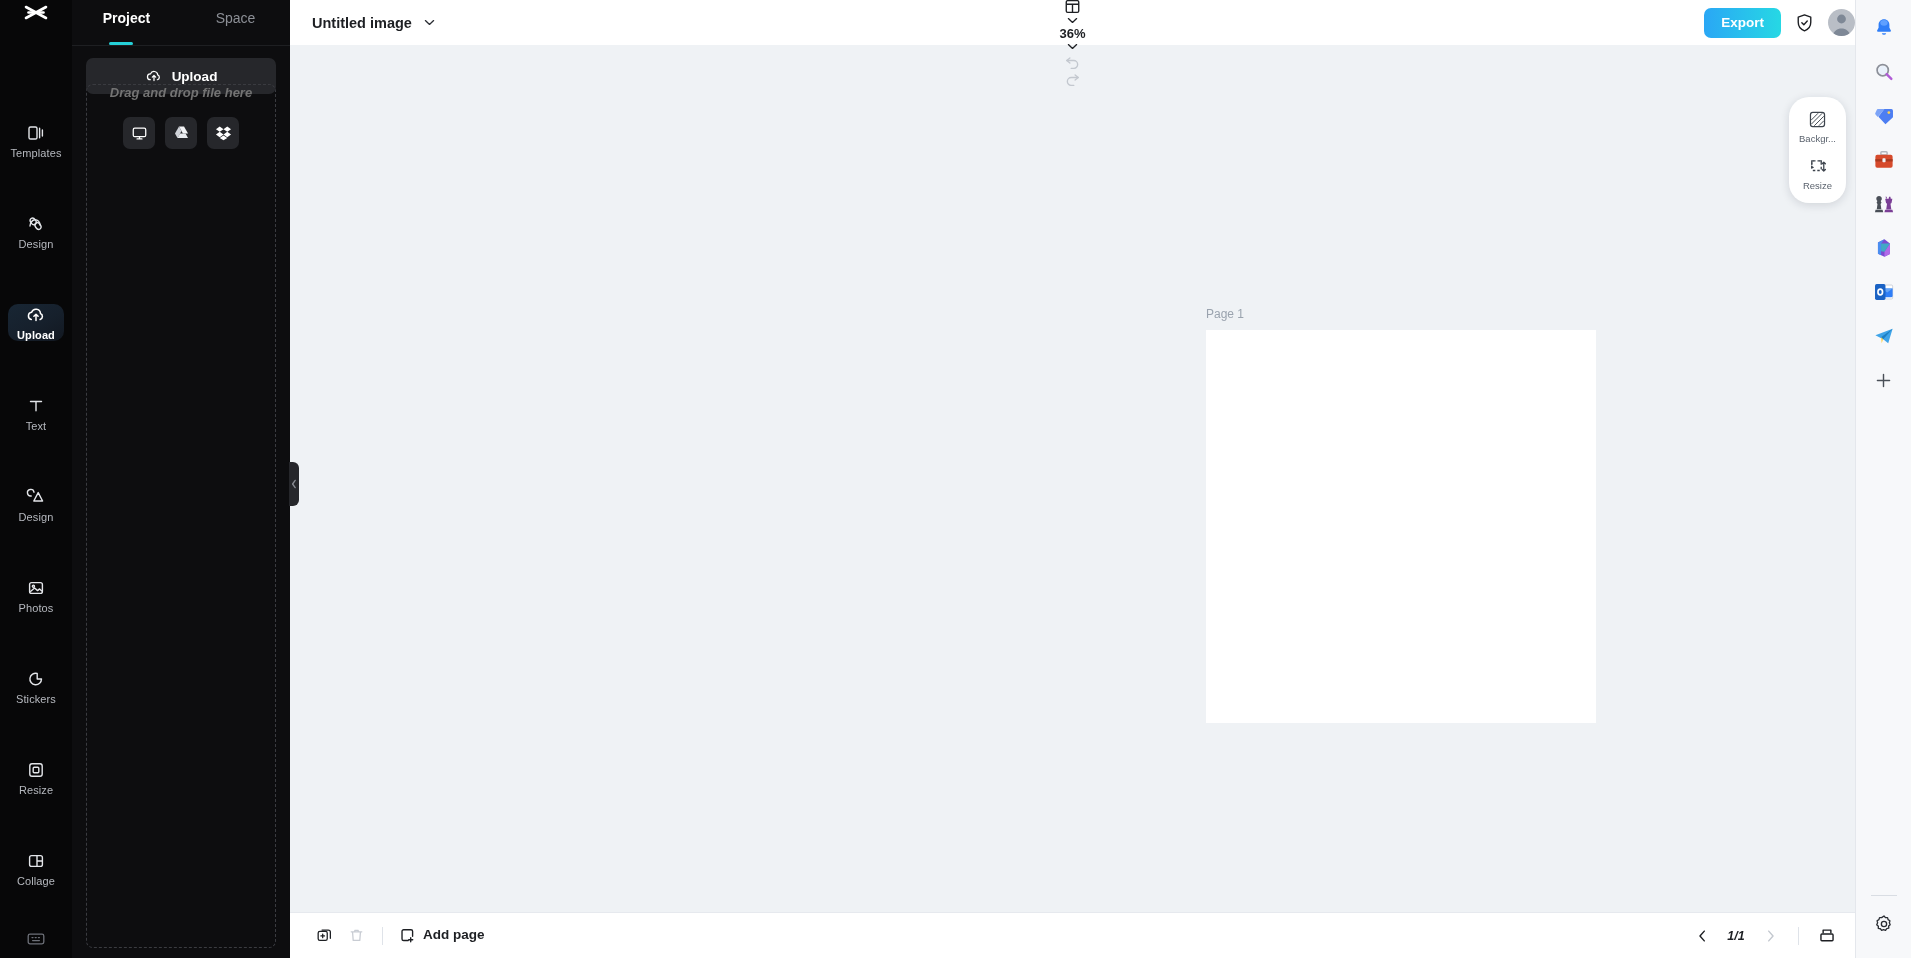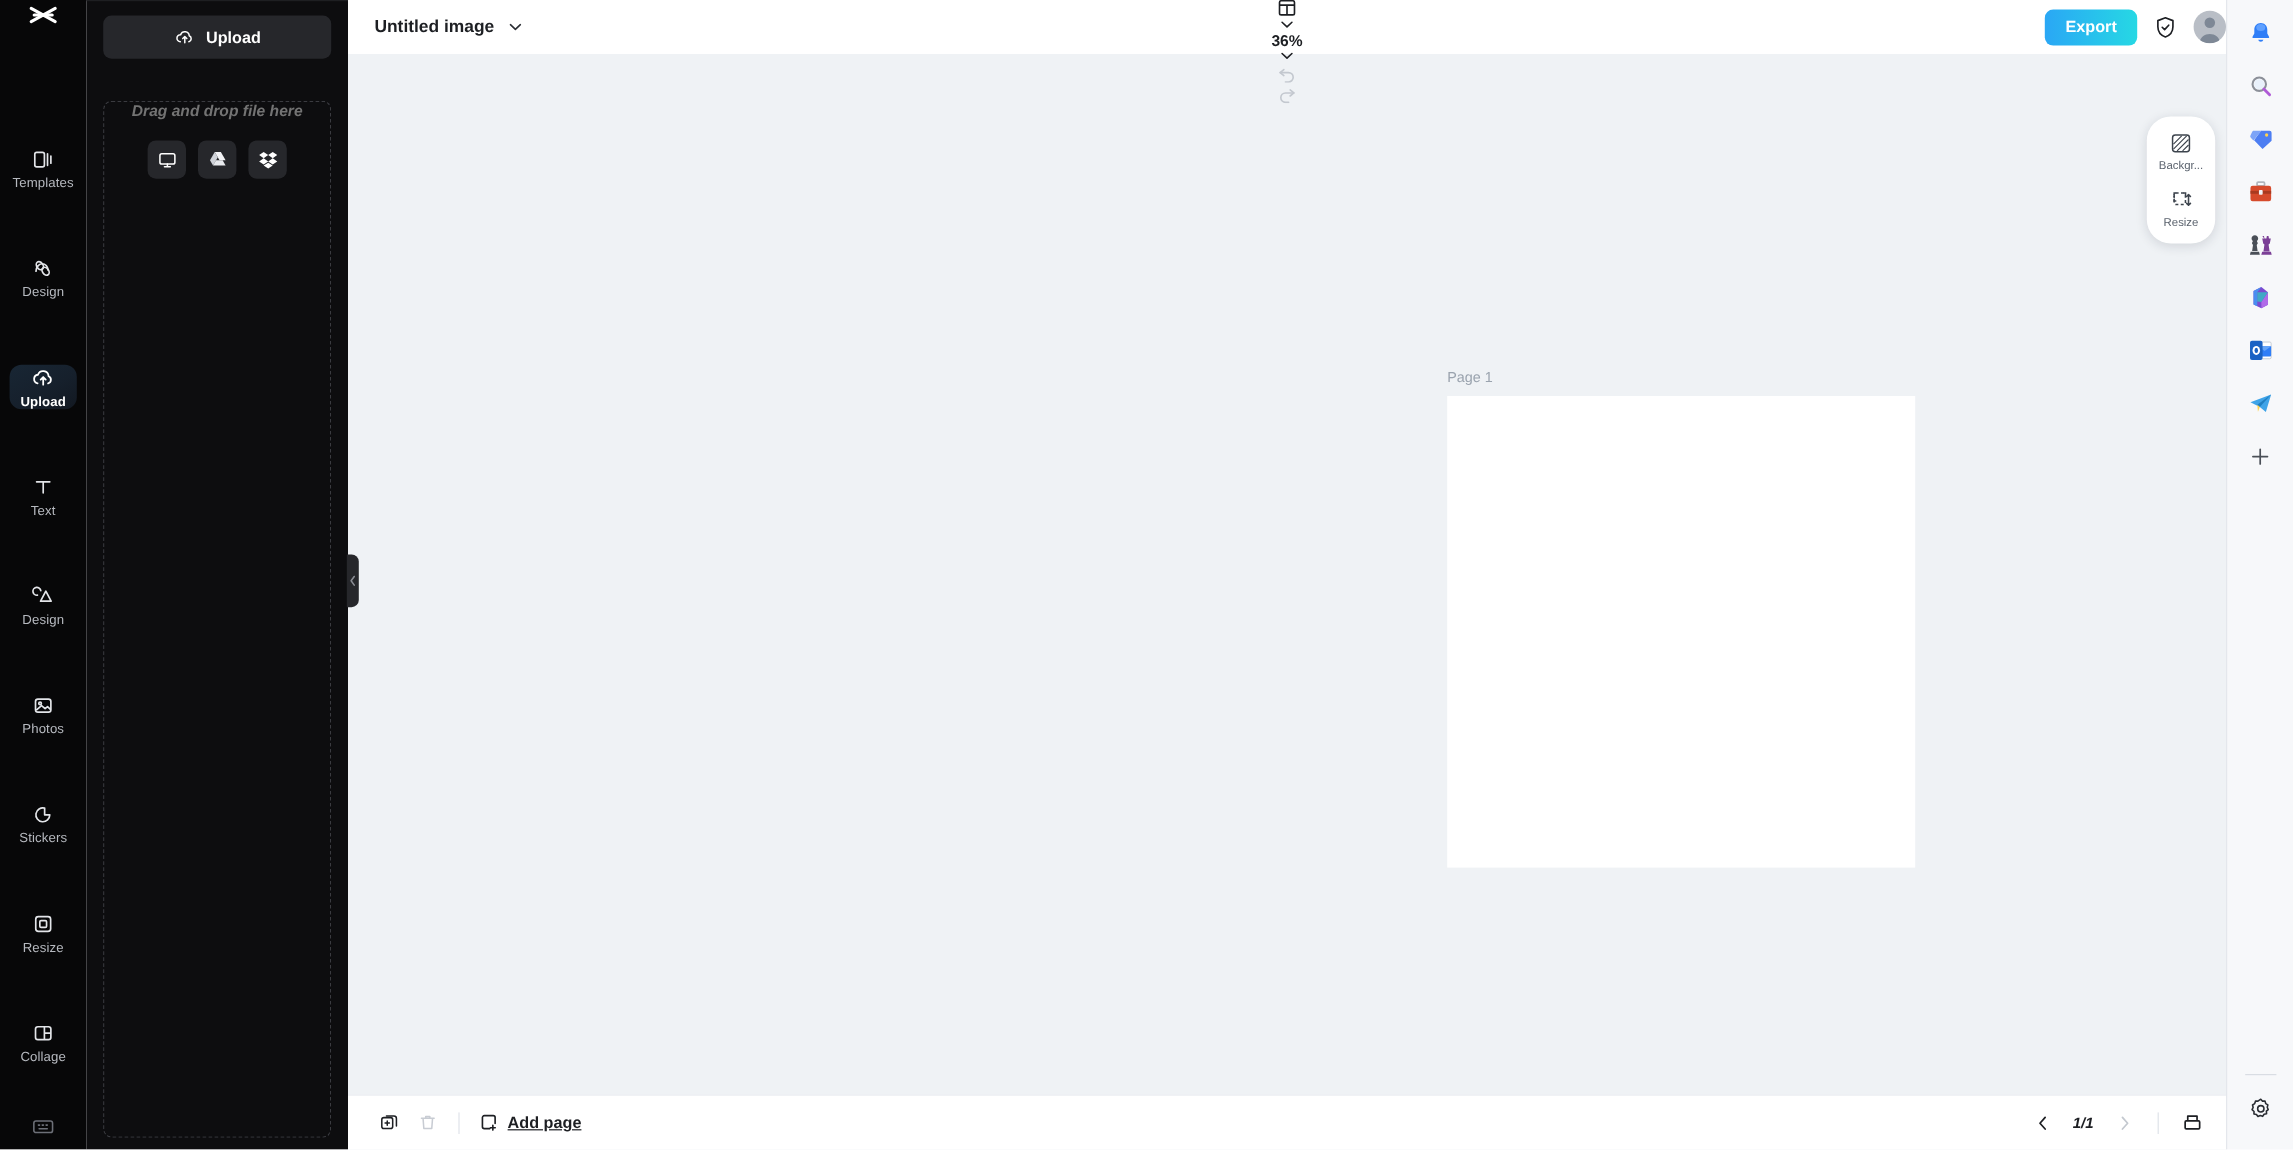--- a/index.html
+++ b/index.html
@@ -175,22 +175,22 @@
     border-top: 1px solid #e6e9ee;
     display: flex; align-items: center; position: relative;
   }
   .bb-left { display: flex; align-items: center; gap: 4px; padding-left: 20px; }
   .bb-btn {
     width: 28px; height: 28px; border-radius: 6px;
     display: flex; align-items: center; justify-content: center; cursor: pointer;
   }
   .bb-sep { width: 1px; height: 18px; background: #dfe3e9; margin: 0 8px; }
   .bb-addpage {
-    display: flex; align-items: center; gap: 7px; cursor: pointer;
-    font-size: 13.5px; color: #1d1f23; font-weight: 700; margin-left: 4px; text-decoration: underline;
+    display: flex; align-items: flex-start; gap: 7px; cursor: pointer;
+    font-size: 13.5px; color: #1d1f23; font-weight: 700; margin-left: 4px;
   }
   .bb-right {
     position: absolute; right: 14px; display: flex; align-items: center; gap: 6px;
   }
   .bb-pagenum { font-size: 12.5px; color: #1d1f23; font-weight: 700; min-width: 28px; text-align:center;font-style:italic; }
 
   
   .dock {
     width: 56px; flex: 0 0 56px; height: 958px; background: #f7f8fa;
     border-left: 1px solid #e4e7ec;
@@ -328,20 +328,25 @@
       <span>
         <svg width="20" height="16" viewBox="0 0 20 16" fill="none" stroke="#6d7078" stroke-width="1.3">
           <rect x="2.2" y="4.2" width="15.6" height="9.6" rx="1.8"></rect>
           <path d="M6 7.6h1M9.2 7.6h1M12.4 7.6h1M6.6 10.6h6.8" stroke-linecap="round"></path>
         </svg>
       </span>
     </div>
   </div>
 
   <div class="panel">
+    <div class="panel-tabs">
+      <div class="panel-tab active">Project</div>
+      <div class="panel-tab inactive">Space</div>
+      <div class="tab-underline"></div>
+    </div>
     <div class="panel-divider"></div>
 
     <div class="upload-btn">
       <span>
         <svg width="18" height="16" viewBox="0 0 20 18" fill="none" stroke="#ffffff" stroke-width="1.4">
           <path d="M5.8 13.2A3.3 3.3 0 0 1 6.1 6.6a4.2 4.2 0 0 1 8.1 1.1 2.9 2.9 0 0 1-.4 5.5" stroke-linecap="round"></path>
           <path d="M10 14.2V8.4M10 8.4 8.1 10.3M10 8.4l1.9 1.9" stroke-linecap="round" stroke-linejoin="round"></path>
         </svg>
       </span>
       <span>Upload</span>

